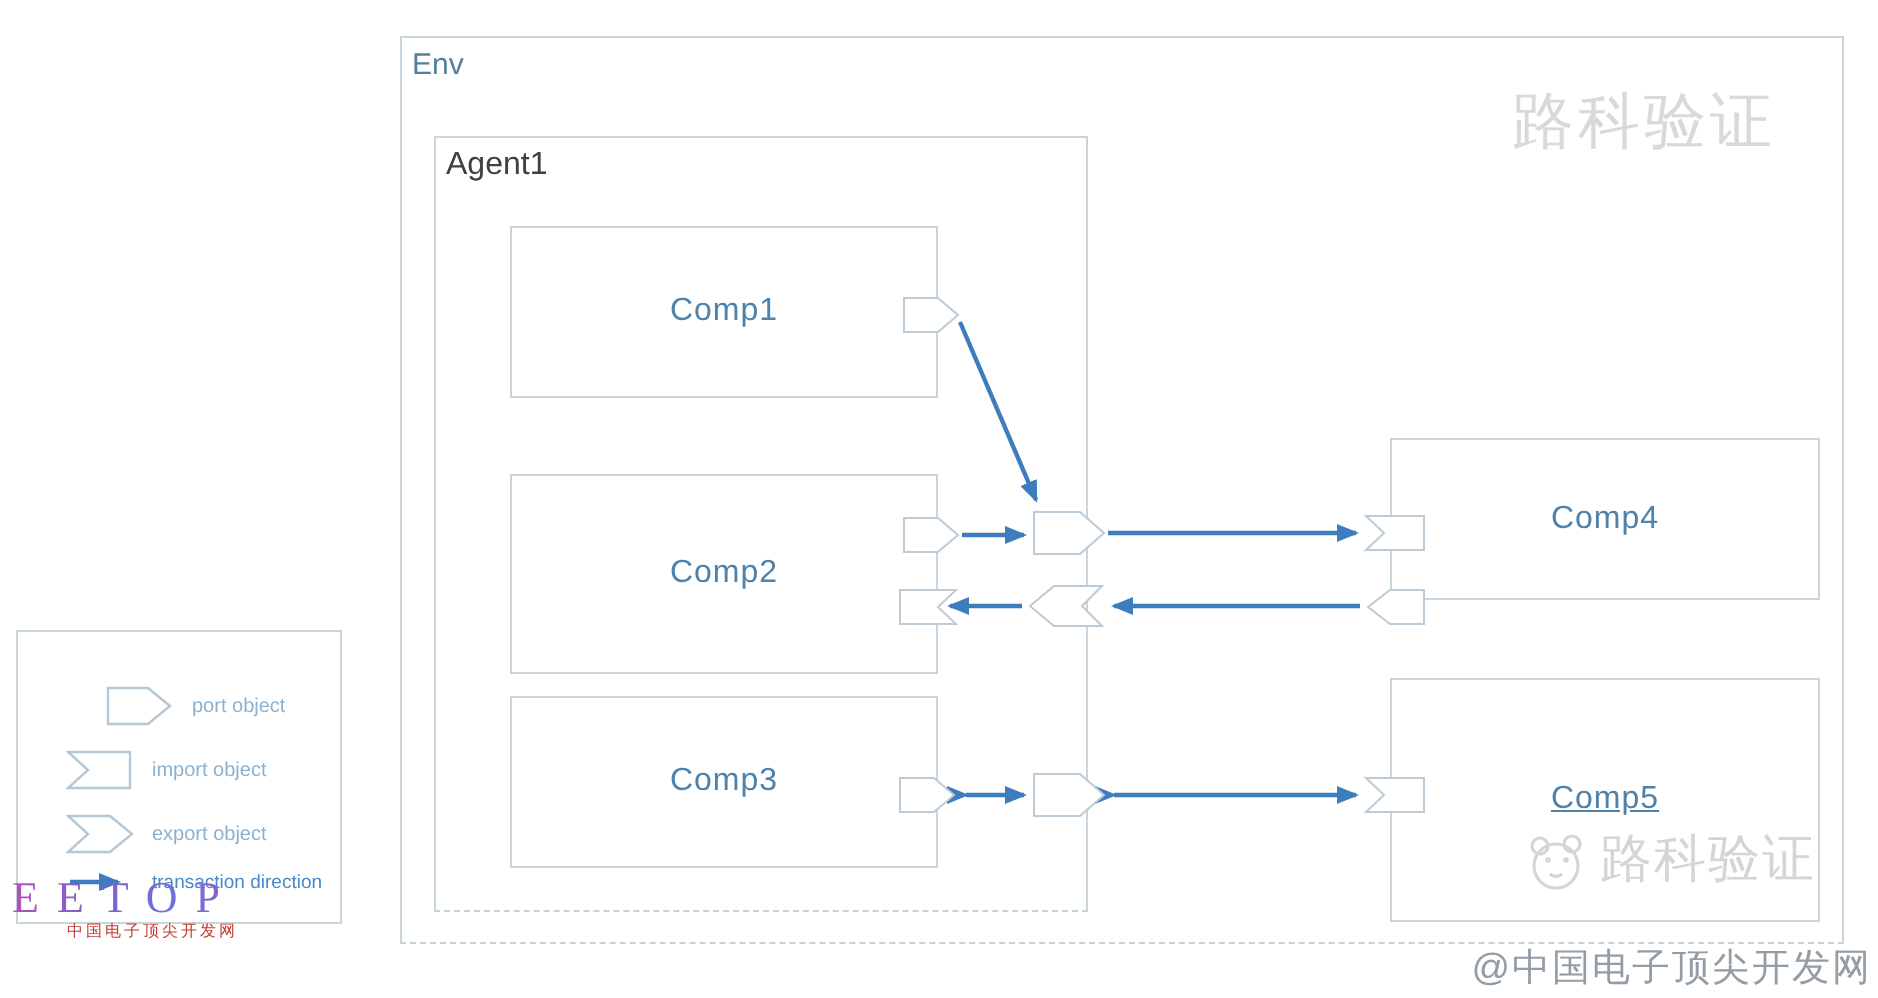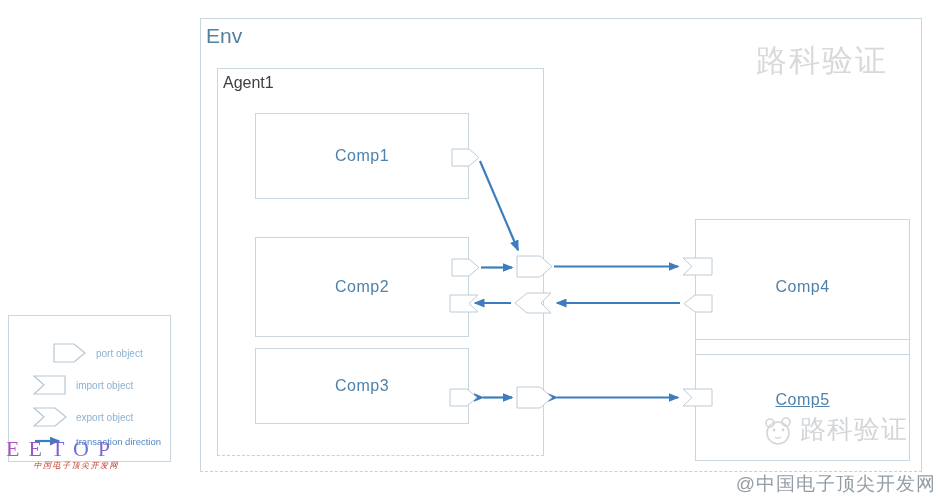--- a/index.html
+++ b/index.html
@@ -3,40 +3,40 @@
 <meta charset="utf-8">
 <style>
   html,body{margin:0;padding:0;background:#ffffff;}
   .canvas{
     position:relative;width:939px;height:499px;overflow:hidden;background:#ffffff;
     font-family:"Liberation Sans","DejaVu Sans",sans-serif;
   }
   
   .box{position:absolute;border:1px solid #c9d6de;background:transparent;box-sizing:border-box;z-index:2;}
   .box.dashed-bottom{border-bottom:1px dashed #c4d2da;}
-  .box-title{position:absolute;z-index:2;color:#54809e;font-size:21px;}
+  .box-title{position:absolute;z-index:2;color:#54809e;font-size:15px;}
   .comp{display:flex;align-items:center;justify-content:center;color:#4e82ab;font-size:16px;letter-spacing:.5px;}
   
   .overlay{position:absolute;left:0;top:0;z-index:3;pointer-events:none;}
   .port{fill:#ffffff;stroke:#bccbd6;stroke-width:1;}
   .wire{stroke:#3e7dbd;stroke-width:2.2;fill:none;}
   
   .legend{position:absolute;left:8px;top:315px;width:163px;height:147px;border:1px solid #c9d6de;background:#ffffff;z-index:4;box-sizing:border-box;}
   .legend-row{position:absolute;left:24px;display:flex;align-items:center;gap:9px;height:20px;}
   .legend-label{color:#8cb1cf;font-size:10px;white-space:nowrap;}
   .legend-label.accent{color:#4c88c7;font-size:9.5px;}
   .lshape{fill:#ffffff;stroke:#b5c7d3;stroke-width:1.2;}
   
   .eetop{position:absolute;left:6px;top:438px;z-index:5;line-height:1;text-align:right;}
   .eetop-name{
     font-family:"Liberation Serif","DejaVu Serif",serif;font-size:22px;letter-spacing:9px;
     background:linear-gradient(90deg,#b44fc0 0%,#7a5fd0 40%,#6f74d8 75%,#9a55c9 100%);
     -webkit-background-clip:text;background-clip:text;color:#8763c9;-webkit-text-fill-color:transparent;
   }
-  .eetop-tagline{color:#c23b30;font-size:8px;letter-spacing:1.5px;margin-top:2px;font-style:italic;}
+  .eetop-tagline{color:#c23b30;font-size:8px;letter-spacing:1.5px;margin-top:2px;}
   
   .wm{position:absolute;z-index:1;color:#d8d9da;white-space:nowrap;}
   .wm-top{left:756px;top:40px;font-size:31px;letter-spacing:2px;}
   .wm-inner{left:762px;top:412px;font-size:26px;letter-spacing:1px;color:#d3d6d9;display:flex;align-items:center;gap:4px;}
   .wm-community{right:3px;top:471px;font-size:19px;letter-spacing:1px;color:#939da6;z-index:5;}
 </style>
 </head>
 <body>
 
 <div class="canvas">
@@ -61,24 +61,24 @@
 
   <div class="box dashed-bottom" style="left:217px;top:68px;width:327px;height:388px;"></div>
   <div class="box-title" style="left:223px;top:74px;font-size:16px;color:#404040;">Agent1</div>
 
   <div class="box comp" style="left:255px;top:113px;width:214px;height:86px;">
     <span>Comp1</span>
   </div>
   <div class="box comp" style="left:255px;top:237px;width:214px;height:100px;">
     <span>Comp2</span>
   </div>
-  <div class="box comp" style="left:255px;top:348px;width:214px;height:76px;">
+  <div class="box comp" style="left:255px;top:348px;width:214px;height:86px;">
     <span>Comp3</span>
   </div>
-  <div class="box comp" style="left:695px;top:219px;width:215px;height:136px;">
+  <div class="box comp" style="left:695px;top:219px;width:215px;height:81px;">
     <span>Comp4</span>
   </div>
   <div class="box comp" style="left:695px;top:339px;width:215px;height:122px;text-decoration:underline;">
     <span>Comp5</span>
   </div>
 
   <svg class="overlay" width="939" height="499" viewBox="0 0 939 499">
     <defs>
       <marker id="ah" markerUnits="userSpaceOnUse" markerWidth="11" markerHeight="9" refX="9.5" refY="4.5" orient="auto">
         <path d="M0,0 L11,4.5 L0,9 Z" fill="#3e7dbd"></path>

